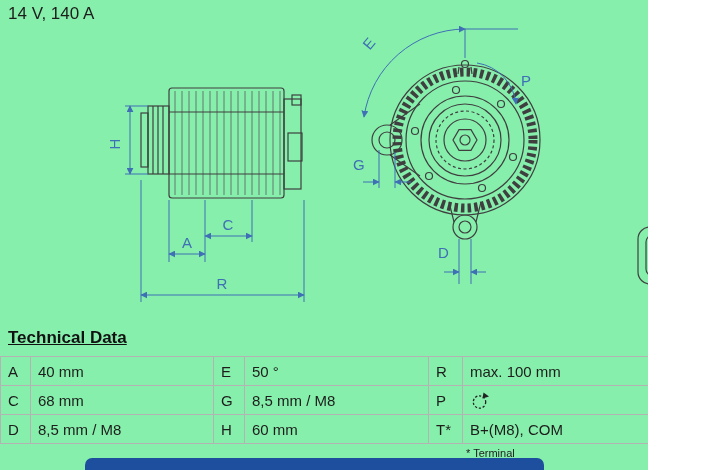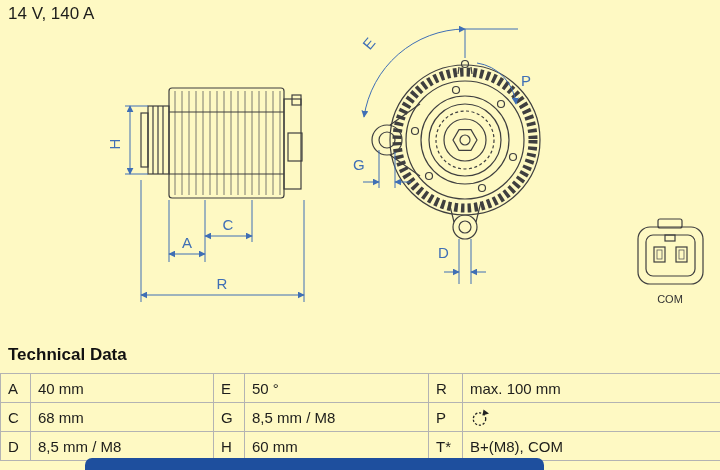--- a/index.html
+++ b/index.html
@@ -1,30 +1,30 @@
 <!DOCTYPE html>
 <html style="--dim: #3f6fb5; --art: #3f3f3f; --bar: #1e4f9e;"><head>
 <meta charset="utf-8">
 <style>
   html,body{margin:0;padding:0;background:#fff;}
   #stage{
-    position:relative;width:720px;height:470px;background:#fef9c3;overflow:hidden;
+    position:relative;width:648px;height:470px;background:#86efac;overflow:hidden;
     font-family:"Liberation Sans",sans-serif;color:#1d1d1b;
   }
   .rating{position:absolute;left:8px;top:4px;font-size:17px;color:#1d1d1b;}
   #drawing{position:absolute;left:0;top:0;width:720px;height:325px;}
   .art{stroke:var(--art,#3f3f3f);fill:none;stroke-width:1.2;}
   .art .thin{stroke:#5a5a5a;stroke-width:.8;}
   .art .fins{stroke-width:9;stroke-dasharray:3.5 3.2;}
   .art .dash{stroke-dasharray:3 2.5;}
   .dim{stroke:var(--dim,#3f6fb5);fill:none;stroke-width:1;}
   .dim text{fill:var(--dim,#3f6fb5);stroke:none;font-size:15px;font-family:"Liberation Sans",sans-serif;}
   .comlabel{fill:#333;stroke:none;font-size:11px;font-family:"Liberation Sans",sans-serif;}
   .tech{position:absolute;left:0;top:328px;width:720px;}
-  .tech h2{margin:17px 0 8px 8px;font-size:17px;font-weight:bold;color:#111;}
+  .tech h2{margin:0 0 8px 8px;font-size:17px;font-weight:bold;color:#111;text-decoration:underline;}
   table.specs{width:720px;border-collapse:collapse;table-layout:fixed;font-size:15px;}
   table.specs td{border:1px solid #b3b3b3;height:28px;padding:0 0 0 7px;overflow:hidden;white-space:nowrap;}
   .footnote{margin:3px 0 0 466px;font-size:11px;color:#1d1d1b;}
   .rot svg{vertical-align:middle;}
   .bluebar{position:absolute;left:85px;top:458px;width:459px;height:12px;
     background:var(--bar,#1e4f9e);border-radius:7px 7px 0 0;}
 </style>
 </head>
 <body>
 
@@ -186,17 +186,18 @@
         <tr>
           <td>D</td>
           <td>8,5 mm / M8</td>
           <td>H</td>
           <td>60 mm</td>
           <td>T*</td>
           <td>B+(M8), COM</td>
         </tr>
       </tbody>
     </table>
+    <div class="footnote">* Terminal</div>
   </div>
 
   <div class="bluebar"></div>
 
 </div>
 
 </body></html>

